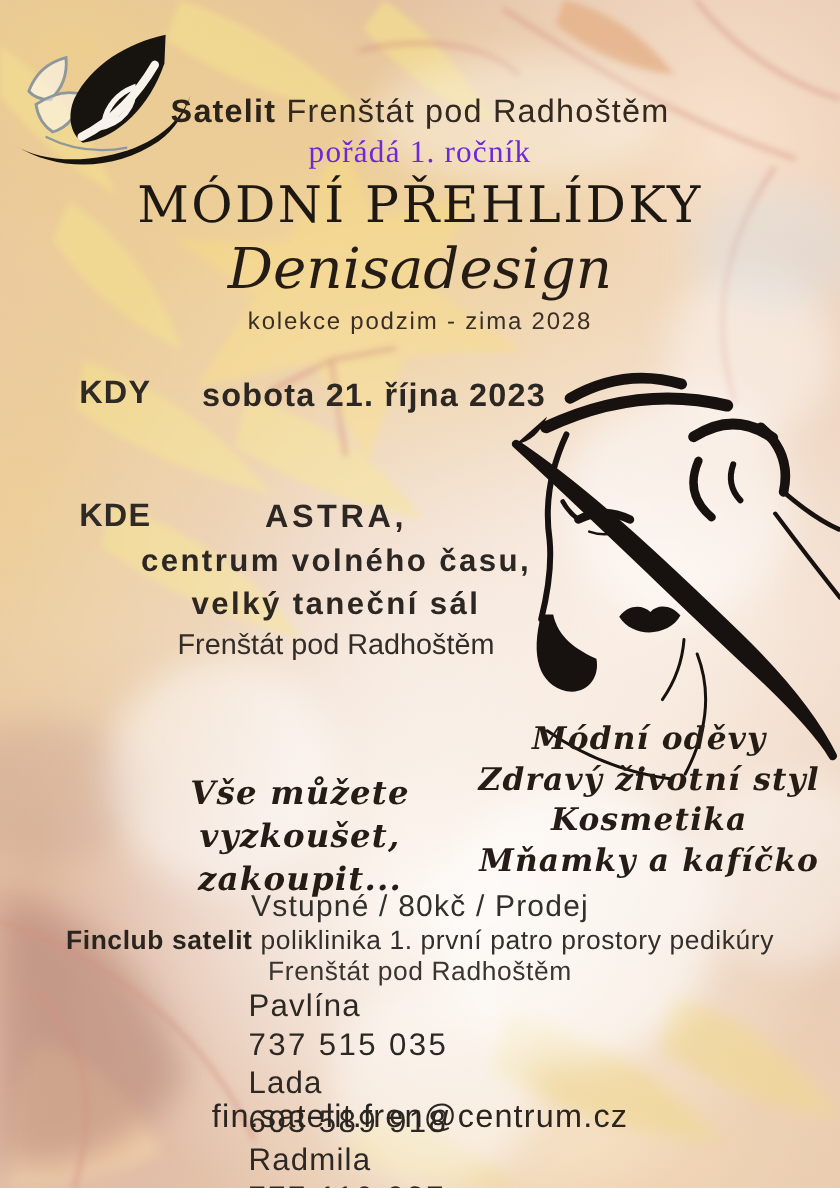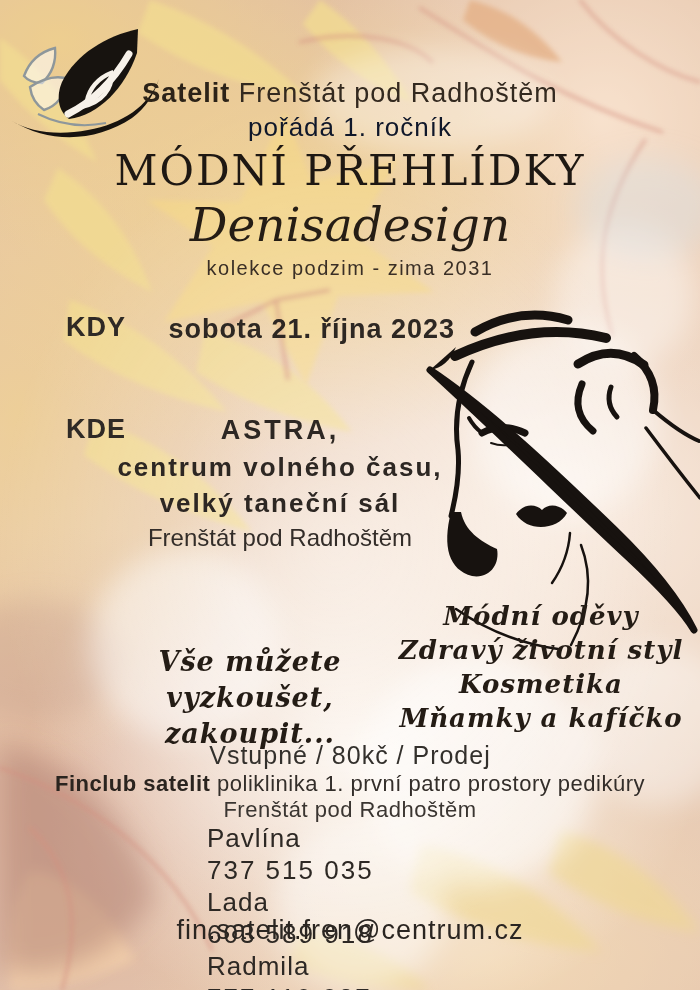--- a/index.html
+++ b/index.html
@@ -29,21 +29,21 @@
     background:
       radial-gradient(62% 52% at 48% 55%, rgba(255,255,255,.36), rgba(255,255,255,0) 78%),
       linear-gradient(rgba(255,255,255,.30), rgba(255,255,255,.30));
   }
 
   
   .txt{position:absolute;color:#2e2925;}
   .center{left:0;width:700px;text-align:center;}
   .org-line{top:78px;font-size:27px;letter-spacing:1px;color:#33291f;}
   .org-line b{font-weight:700;color:#2c2318;}
-  .sub-line{top:112px;font-size:26px;letter-spacing:1px;color:#0f172a;}
+  .sub-line{top:112px;font-size:26px;letter-spacing:1px;color:#6d28d9;font-family:Liberation Serif, serif;}
   .title{top:146px;font-family:"DejaVu Serif",serif;font-size:42px;letter-spacing:2px;color:#1e1813;}
   .brand{top:197px;font-family:"DejaVu Serif",serif;font-style:italic;font-size:47px;color:#251d15;}
   .collection{top:257px;font-size:20px;letter-spacing:1.5px;color:#3a2f26;}
 
   .label{font-size:27px;font-weight:700;letter-spacing:1px;color:#2f2a26;}
   .kdy-label{left:66px;top:312px;}
   .kde-label{left:66px;top:414px;}
   .when-block{left:115px;top:310px;width:340px;text-align:right;font-size:27px;
               letter-spacing:1px;line-height:39px;font-weight:700;color:#2d2723;}
   .where-block{left:90px;top:412px;width:380px;text-align:center;color:#2d2723;}
@@ -190,21 +190,21 @@
 
       <path d="M96,222 C104,211 116,212 122,218 C128,211 140,212 147,221
                C138,238 108,241 96,222 Z"></path>
     </g>
   </svg>
 
   <div class="txt center org-line"><b>Satelit</b><span> Frenštát pod Radhoštěm</span></div>
   <div class="txt center sub-line">pořádá 1. ročník</div>
   <div class="txt center title">MÓDNÍ PŘEHLÍDKY</div>
   <div class="txt center brand">Denisadesign</div>
-  <div class="txt center collection">kolekce podzim - zima 2031</div>
+  <div class="txt center collection">kolekce podzim - zima 2028</div>
 
   <div class="txt label kdy-label">KDY</div>
   <div class="txt when-block">
     <div>sobota 21. října 2023</div>
   </div>
 
   <div class="txt label kde-label">KDE</div>
   <div class="txt where-block">
     <div class="where-l1">ASTRA,</div>
     <div class="where-l2">centrum volného času,</div>

